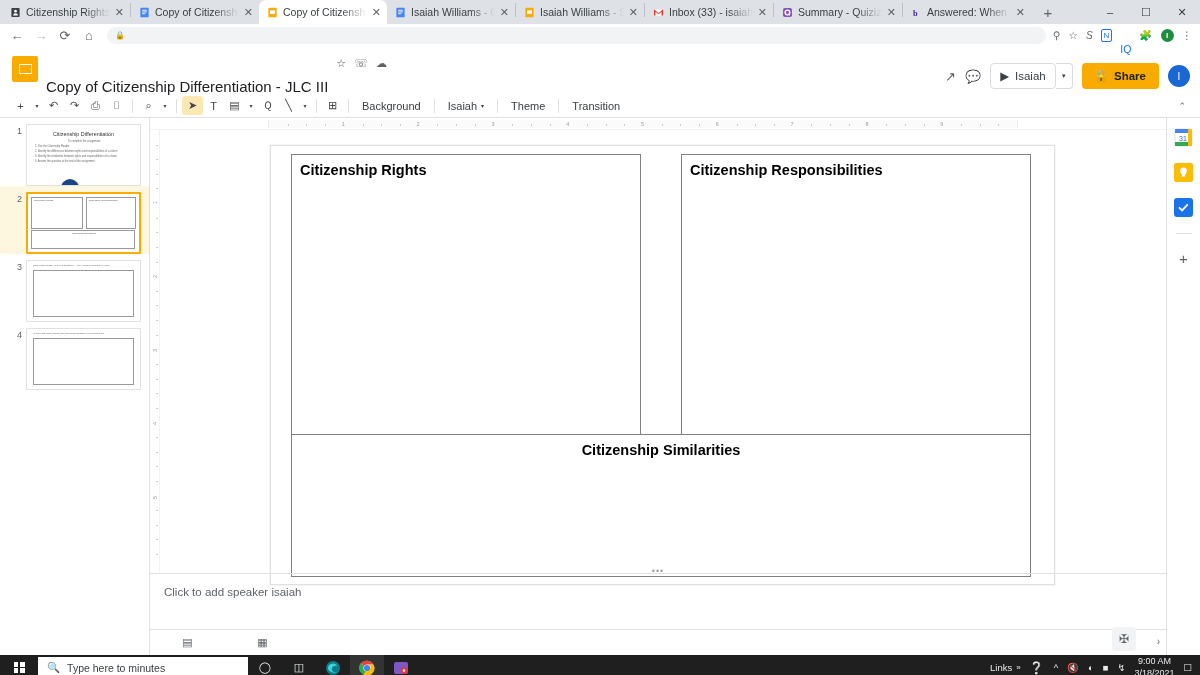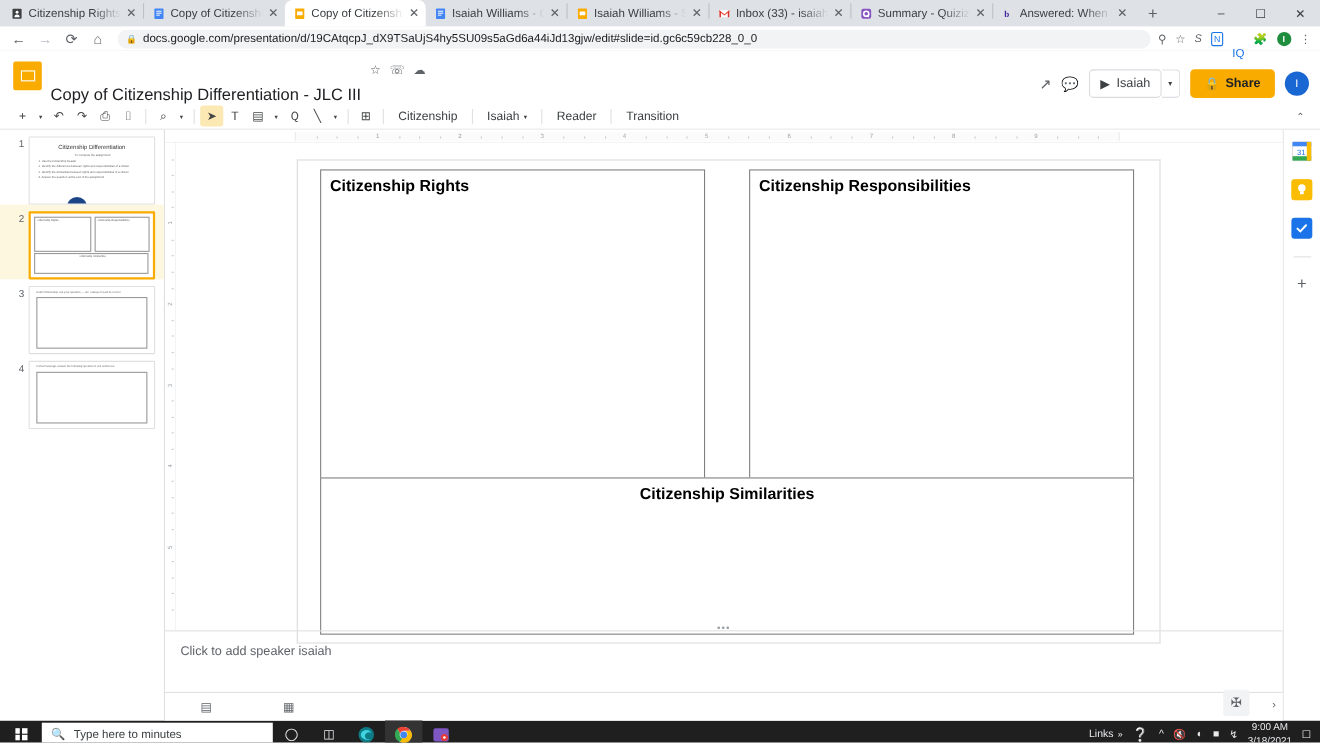--- a/index.html
+++ b/index.html
@@ -253,21 +253,20 @@
     <div>☐</div>
     <div>✕</div>
   </div>
   <div class="omnibar">
     <div class="nav-ico">←</div>
     <div class="nav-ico dim">→</div>
     <div class="nav-ico">⟳</div>
     <div class="nav-ico">⌂</div>
     <div class="urlbox">
       <span class="lock">🔒</span>
-      <span>docs.google.com/presentation/d/19CAtqcpJ_dX9TSaUjS4hy5SU09s5aGd6a44iJd13gjw/edit#slide=id.gc6c59cb228_0_0</span>
     </div>
     <div class="bicons">
       <span class="bicon">⚲</span>
       <span class="bicon">☆</span>
       <span class="bicon" style="font-style:italic;font-size:10px;">S</span>
       <span class="boxn">N</span>
       <span class="bicon" style="color:#1a73e8;margin-top:28px;">IQ</span>
       <span class="bicon">🧩</span>
       <span class="avatar-green">I</span>
       <span class="bicon">⋮</span>
@@ -319,28 +318,28 @@
       <div class="tb">T</div>
       <div class="tb">▤</div>
       <div class="tb caret">▾</div>
       <div class="tb">Ｑ</div>
       <div class="tb">╲</div>
       <div class="tb caret">▾</div>
       <div class="tb-sep"></div>
       <div class="tb">⊞</div>
       <div class="tb-sep"></div>
     </div>
-  <div class="tb-txt">Citizenship</div>
+  <div class="tb-txt">Background</div>
   <div class="tb-sep"></div>
   <div class="tb-txt">
     <span>Isaiah</span>
     <span style="font-size:6px;margin-left:4px;">▾</span>
   </div>
   <div class="tb-sep"></div>
-  <div class="tb-txt">Reader</div>
+  <div class="tb-txt">Theme</div>
   <div class="tb-sep"></div>
   <div class="tb-txt">Transition</div>
   <div class="tb-collapse">⌃</div>
 </div>
 
 <div class="workspace">
 
   <div class="filmstrip" id="filmstrip">
       <div class="thumbrow">
         <div class="thumbnum">1</div>

